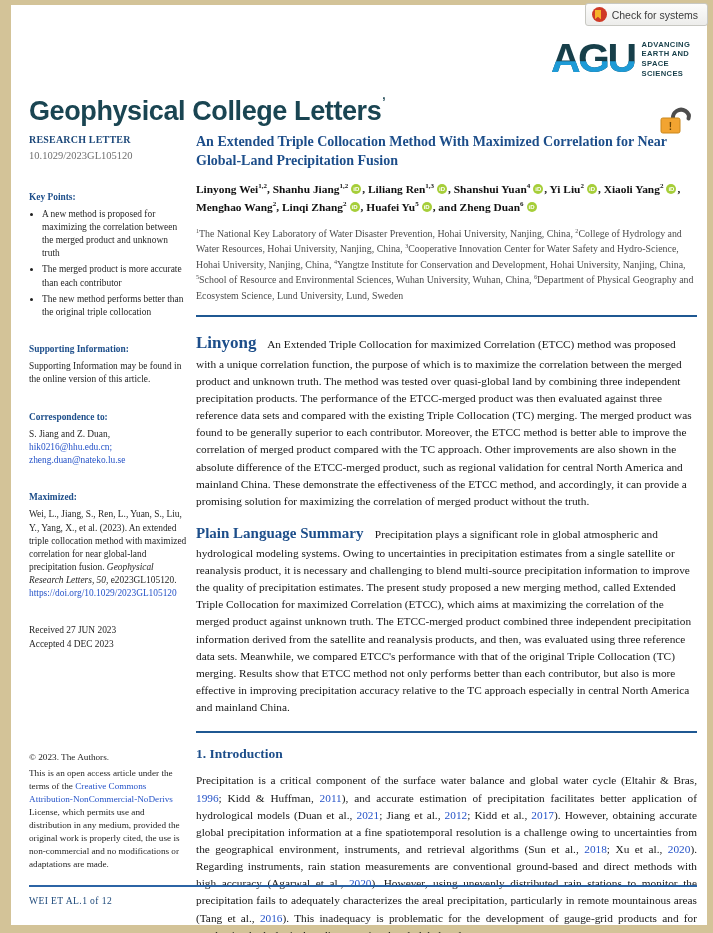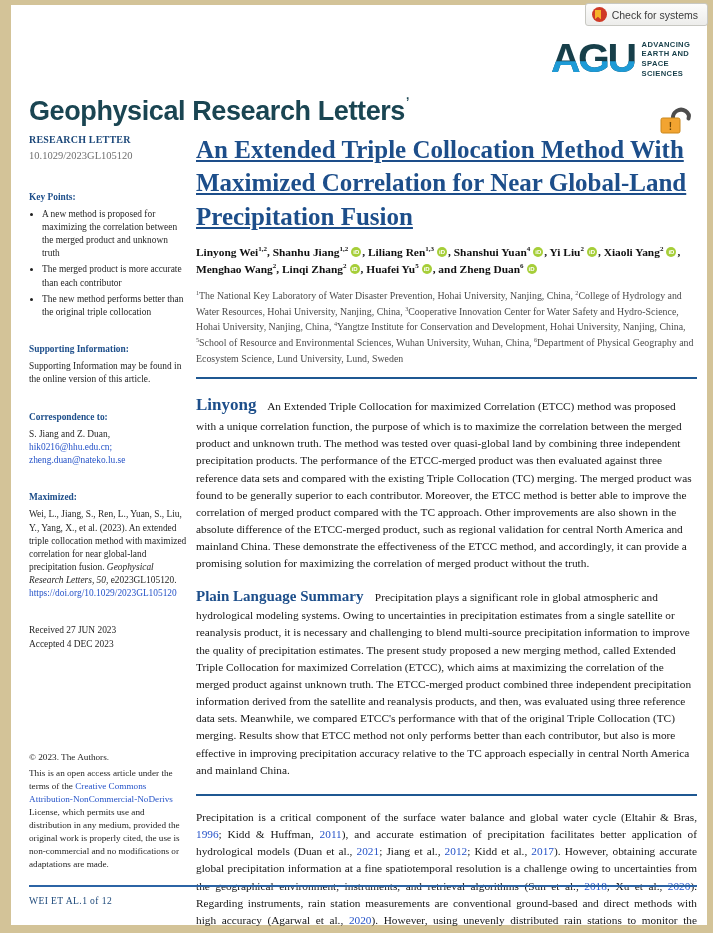--- a/index.html
+++ b/index.html
@@ -51,21 +51,21 @@
   .sb-h{font-weight:700;color:#1d4e8a;margin-bottom:4px;}
   .sb-sec{margin-bottom:24px;}
   .kp-list{margin:2px 0 0;padding-left:13px;}
   .kp-list li{margin-bottom:3px;}
   .sb-link,.lnk{color:#2553c8;text-decoration:none;cursor:pointer;}
   .it{font-style:italic;}
   .copyright{position:absolute;left:0;bottom:12px;width:100%;font-size:9.2px;line-height:1.42;}
   .copyright .line1{margin-bottom:2px;}
   
   .title{
-    margin:0 0 11px;font-size:25px;line-height:1.33;font-weight:700;color:#1d4e8a;text-decoration:underline;
+    margin:0 0 11px;font-size:14px;line-height:1.33;font-weight:700;color:#1d4e8a;
   }
   .authors{font-size:11.4px;font-weight:700;color:#111;line-height:1.55;margin-bottom:9px;}
   .sup{font-size:.62em;vertical-align:super;line-height:0;}
   .orcid-icon{
     display:inline-block;width:10px;height:10px;border-radius:50%;
     background:#a6ce39;color:#fff;
     font-family:"Liberation Sans",sans-serif;font-weight:700;font-size:6px;
     text-align:center;line-height:10px;vertical-align:2px;margin:0 1px 0 3px;cursor:pointer;
   }
   .affils{font-size:9.9px;color:#4c4c4c;line-height:1.58;margin-bottom:11px;}
@@ -102,21 +102,21 @@
       <span class="agu-overlay">AGU</span>
     </div>
     <div class="agu-tagline">
       <div>ADVANCING</div>
       <div>EARTH AND</div>
       <div>SPACE SCIENCES</div>
     </div>
   </div>
 
   <div class="journal">
-    <span>Geophysical Research Letters</span><span class="tm">ʼ</span>
+    <span>Geophysical College Letters</span><span class="tm">ʼ</span>
   </div>
 
   <div class="lock">
     <svg width="40" height="36" viewBox="0 0 40 36">
       <path d="M17 14 C16 6.5, 24 2.5, 29.5 6 C32.5 8, 33.5 11, 32.5 13.5" fill="none" stroke="#4d4d4d" stroke-width="4" stroke-linecap="round"></path>
       <rect x="5" y="13" width="19" height="15" rx="1.8" fill="#f2a431" stroke="#c9871c" stroke-width="1"></rect>
       <text x="14.5" y="24.8" font-size="10" font-weight="bold" fill="#6b4405" text-anchor="middle" font-family="Liberation Sans, sans-serif">!</text>
     </svg>
   </div>
 
@@ -179,20 +179,21 @@
       </p>
 
       <p class="para pls">
         <span class="run-h pls-h">Plain Language Summary</span>
         <span>&nbsp;&nbsp;</span>
         <span>Precipitation plays a significant role in global atmospheric and hydrological modeling systems. Owing to uncertainties in precipitation estimates from a single satellite or reanalysis product, it is necessary and challenging to blend multi-source precipitation information to improve the quality of precipitation estimates. The present study proposed a new merging method, called Extended Triple Collocation for maximized Correlation (ETCC), which aims at maximizing the correlation of the merged product against unknown truth. The ETCC-merged product combined three independent precipitation information derived from the satellite and reanalysis products, and then, was evaluated using three reference data sets. Meanwhile, we compared ETCC's performance with that of the original Triple Collocation (TC) merging. Results show that ETCC method not only performs better than each contributor, but also is more effective in improving precipitation accuracy relative to the TC approach especially in central North America and mainland China.</span>
       </p>
 
       <hr class="rule">
 
+      <h2 class="sec-h">1.  Introduction</h2>
 
       <p class="para just"><span>Precipitation is a critical component of the surface water balance and global water cycle (Eltahir &amp; Bras, </span><span class="ref">1996</span><span>; Kidd &amp; Huffman, </span><span class="ref">2011</span><span>), and accurate estimation of precipitation facilitates better application of hydrological models (Duan et al., </span><span class="ref">2021</span><span>; Jiang et al., </span><span class="ref">2012</span><span>; Kidd et al., </span><span class="ref">2017</span><span>). However, obtaining accurate global precipitation information at a fine spatiotemporal resolution is a challenge owing to uncertainties from the geographical environment, instruments, and retrieval algorithms (Sun et al., </span><span class="ref">2018</span><span>; Xu et al., </span><span class="ref">2020</span><span>). Regarding instruments, rain station measurements are conventional ground-based and direct methods with high accuracy (Agarwal et al., </span><span class="ref">2020</span><span>). However, using unevenly distributed rain stations to monitor the precipitation fails to adequately characterizes the areal precipitation, particularly in remote mountainous areas (Tang et al., </span><span class="ref">2016</span><span>). This inadequacy is problematic for the development of gauge-grid products and for conducting hydrological studies at regional and global scales.</span></p>
 
     </main>
 
   </div>
 
   <div class="footer">
     <span>WEI ET AL.</span>
     <span>1 of 12</span>

